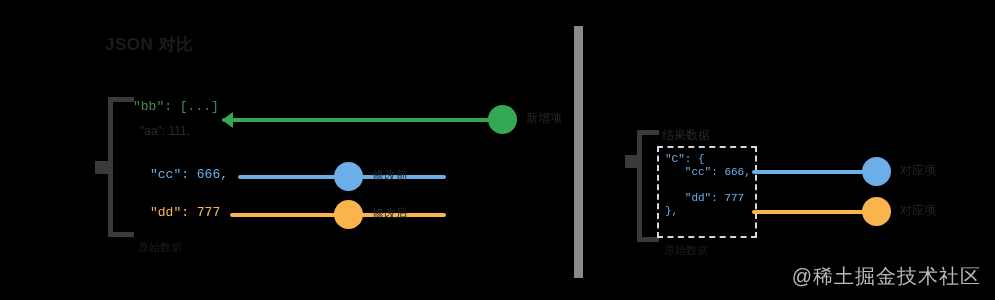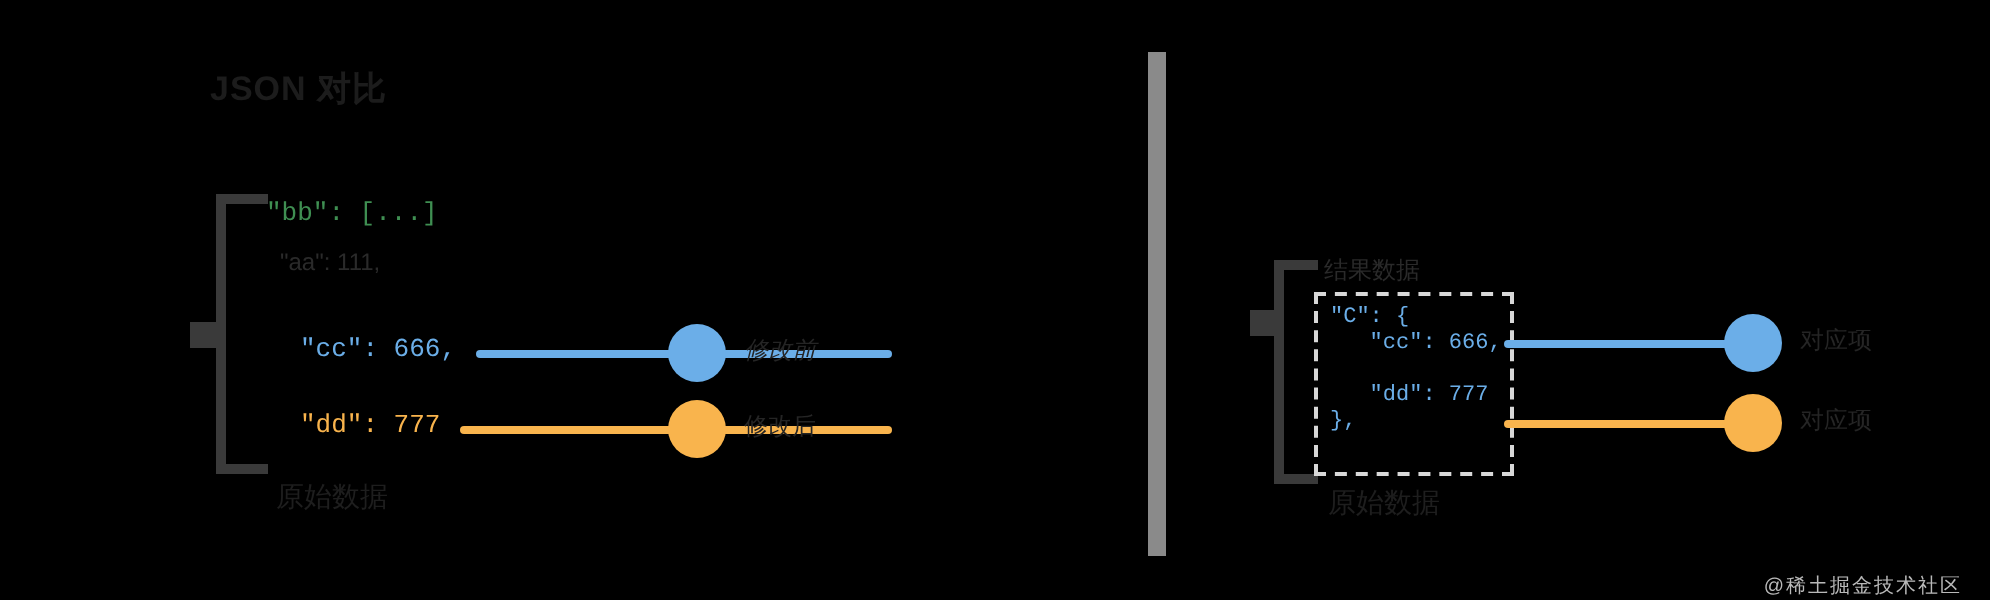--- a/index.html
+++ b/index.html
@@ -129,21 +129,21 @@
   .row-green { left: 222px; top: 105px; width: 340px; }
   .row-green .row-line  { width: 276px; background: #34A853; }
   .row-green .row-arrow { color: #34A853; }
   .row-green .row-dot   { left: 266px; background: #34A853; }
   .row-green .row-label { left: 304px; }
 
   
   .row-blue { left: 150px; top: 162px; width: 260px; }
   .row-blue .row-line  { left: 88px; width: 208px; background: #6BAEE8; }
   .row-blue .row-dot   { left: 184px; background: #6BAEE8; }
-  .row-blue .row-label { left: 222px; font-style: italic; }
+  .row-blue .row-label { left: 222px; }
   .row-blue .row-text  { left: 0; top: 5px; color: #6BAEE8; }
 
   
   .row-orange { left: 150px; top: 200px; width: 260px; }
   .row-orange .row-line  { left: 80px; width: 216px; background: #F9B44D; }
   .row-orange .row-dot   { left: 184px; background: #F9B44D; }
   .row-orange .row-label { left: 222px; }
   .row-orange .row-text  { left: 0; top: 5px; color: #F9B44D; }
 
   
@@ -164,21 +164,21 @@
     font-size: 12px;
     line-height: 15px;
     color: #2a2a2a;
     white-space: pre;
   }
   .sub-left  { left: 140px; top: 124px; }
   .sub-right { left: 662px; top: 128px; }
 
   .caption {
     position: absolute;
-    font-size: 14px;
+    font-size: 11px;
     color: #1e1e1e;
     white-space: nowrap;
     text-align: center;
   }
   .caption-left  { left: 138px; top: 240px; }
   .caption-right { left: 664px; top: 243px; }
 
   
   .json-box {
     position: absolute;
@@ -207,22 +207,22 @@
     font-family: "Liberation Mono", monospace;
     font-size: 13px;
     color: #3f8f52;
     white-space: nowrap;
   }
 
   
   .watermark {
     position: absolute;
     right: 14px;
-    bottom: 0;
-    font-size: 10px;
+    bottom: 10px;
+    font-size: 20px;
     color: #b9b9b9;
     letter-spacing: 1px;
     white-space: nowrap;
   }
 </style>
 </head>
 <body>
 
 <div class="canvas">
 
@@ -233,20 +233,26 @@
   <div class="bracket bracket-left"></div>
   <div class="bracket-tick tick-left"></div>
 
   <div class="green-text">"bb": [...]</div>
 
   <div class="sub-label sub-left">"aa": 111,</div>
 
   <div class="caption caption-left">原始数据</div>
 
 
+  <div class="row row-green">
+    <div class="row-line"></div>
+    <div class="row-arrow"></div>
+    <div class="row-dot"></div>
+    <div class="row-label">新增项</div>
+  </div>
 
   <div class="row row-blue">
     <div class="row-text">"cc": 666,</div>
     <div class="row-line"></div>
     <div class="row-dot"></div>
     <div class="row-label">修改前</div>
   </div>
 
   <div class="row row-orange">
     <div class="row-text">"dd": 777</div>

